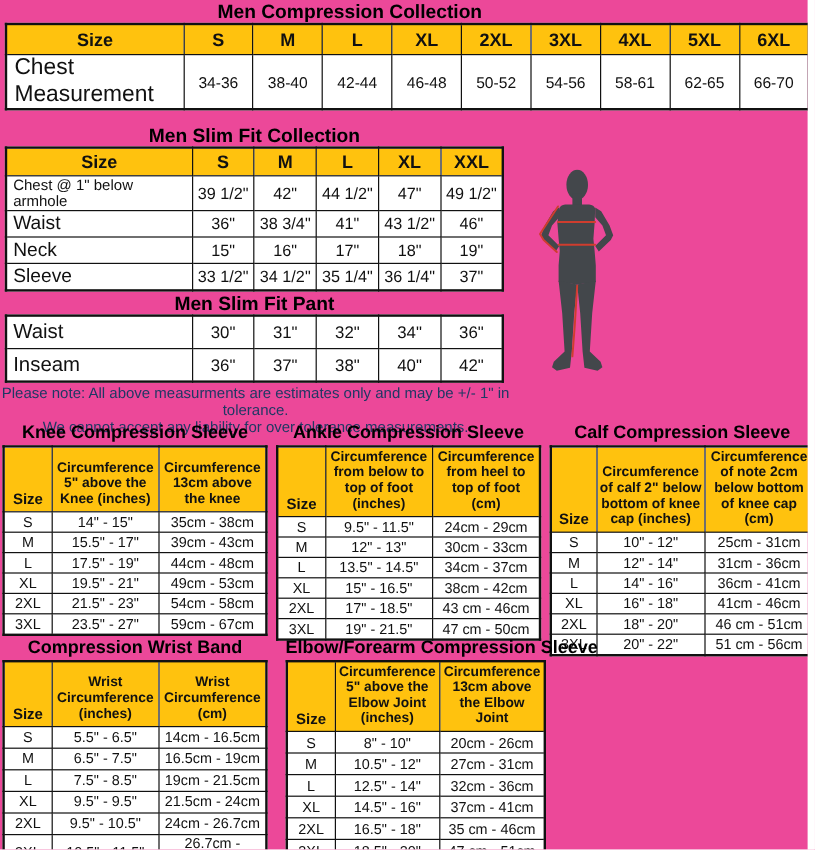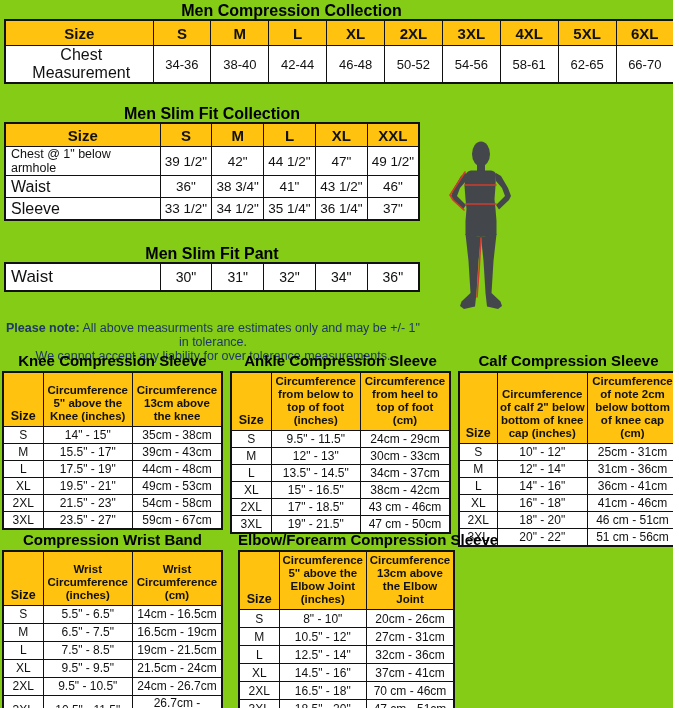--- a/index.html
+++ b/index.html
@@ -4,50 +4,50 @@
 <style>
   :root{
     --header-yellow:#ffc20e;
     --note-navy:#1f3864;
     --figure-gray:#43474b;
     --measure-red:#cf3d2e;
     --border-dark:#111111;
   }
   html,body{margin:0;padding:0;background:#ffffff;}
   .sheet{
-    position:relative;width:673px;height:708px;background:#84cc16;
+    position:relative;width:673px;height:708px;background:#ec4899;
     font-family:"Liberation Sans",sans-serif;color:#111;overflow:hidden;
   }
   .title{font-weight:bold;color:#000;text-align:center;white-space:nowrap;}
   .t-big{font-size:16px;line-height:17px;}
   .t-small{font-size:15px;line-height:16px;margin-bottom:2px;}
 
   table{border-collapse:collapse;table-layout:fixed;width:100%;background:#fff;border:2px solid var(--border-dark);}
   th,td{border:1px solid var(--border-dark);text-align:center;padding:0 2px;overflow:hidden;}
   th{background:var(--header-yellow);font-weight:bold;}
 
   
   .tbl-main th{height:24px;font-size:15px;}
   .tbl-main td{height:24px;font-size:13px;}
-  .tbl-main td:first-child{text-align:center;font-size:16px;padding-left:6px;}
+  .tbl-main td:first-child{text-align:left;font-size:19px;padding-left:6px;}
 
   
   .tbl-slim th{height:22px;font-size:15px;}
   .tbl-slim td{height:21px;font-size:13.5px;}
   .tbl-slim td:first-child{text-align:left;font-size:16px;padding-left:5px;}
   .tbl-slim tr:first-child td:first-child{font-size:12.5px;}
 
   
   .tbl-pant td{height:26px;font-size:14px;}
   .tbl-pant td:first-child{text-align:left;font-size:17px;padding-left:5px;}
 
   
   .note{position:absolute;top:321px;left:0;width:426px;text-align:center;
         color:var(--note-navy);font-size:12.5px;line-height:14px;}
-  .note b{font-weight:bold;}
+  .note b{font-weight:normal;}
 
   
   .grid-row{position:absolute;display:flex;align-items:flex-start;}
   .cellblock{flex:0 0 auto;}
   .tbl-sm thead tr{height:54px;}
   .tbl-sm th{font-size:11.5px;line-height:13px;vertical-align:bottom;padding:2px 2px 3px 2px;}
   .tbl-sm th:first-child{font-size:12.5px;}
   .tbl-sm td{height:16px;font-size:12px;}
   .tbl-smb td{height:17px;}
 
@@ -136,20 +136,28 @@
             <td>47"</td>
             <td>49 1/2"</td>
           </tr>
           <tr>
             <td>Waist</td>
             <td>36"</td>
             <td>38 3/4"</td>
             <td>41"</td>
             <td>43 1/2"</td>
             <td>46"</td>
+          </tr>
+          <tr>
+            <td>Neck</td>
+            <td>15"</td>
+            <td>16"</td>
+            <td>17"</td>
+            <td>18"</td>
+            <td>19"</td>
           </tr>
           <tr>
             <td>Sleeve</td>
             <td>33 1/2"</td>
             <td>34 1/2"</td>
             <td>35 1/4"</td>
             <td>36 1/4"</td>
             <td>37"</td>
           </tr>
         </tbody>
@@ -189,20 +197,28 @@
         </colgroup>
         <tbody>
           <tr>
             <td>Waist</td>
             <td>30"</td>
             <td>31"</td>
             <td>32"</td>
             <td>34"</td>
             <td>36"</td>
           </tr>
+          <tr>
+            <td>Inseam</td>
+            <td>36"</td>
+            <td>37"</td>
+            <td>38"</td>
+            <td>40"</td>
+            <td>42"</td>
+          </tr>
         </tbody>
       </table>
   </div>
 
   <div class="note">
     <div><b>Please note:</b><span> All above measurments are estimates only and may be +/- 1" in tolerance.</span></div>
     <div>We cannot accept any liability for over tolerance measurements.</div>
   </div>
 
   <div class="grid-row" style="top:353px;left:2px;width:677px;gap:7px;">
@@ -437,21 +453,21 @@
               <td>32cm - 36cm</td>
             </tr>
             <tr>
               <td>XL</td>
               <td>14.5" - 16"</td>
               <td>37cm - 41cm</td>
             </tr>
             <tr>
               <td>2XL</td>
               <td>16.5" - 18"</td>
-              <td>70 cm - 46cm</td>
+              <td>35 cm - 46cm</td>
             </tr>
             <tr>
               <td>3XL</td>
               <td>18.5" - 20"</td>
               <td>47 cm - 51cm</td>
             </tr>
           </tbody>
         </table>
     </div>
   </div>

